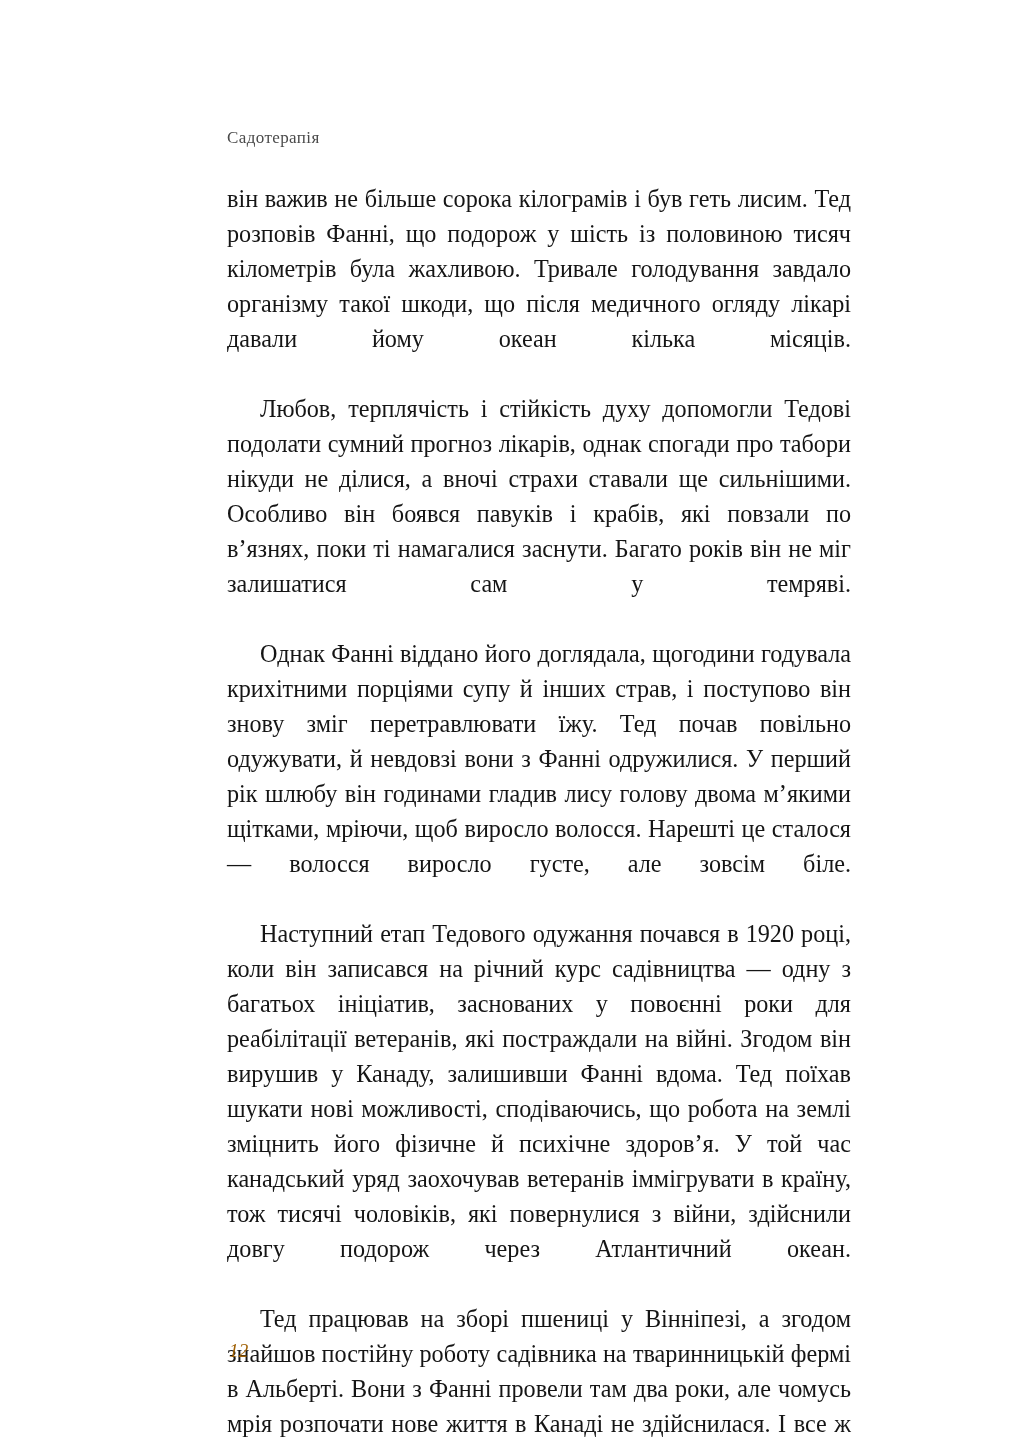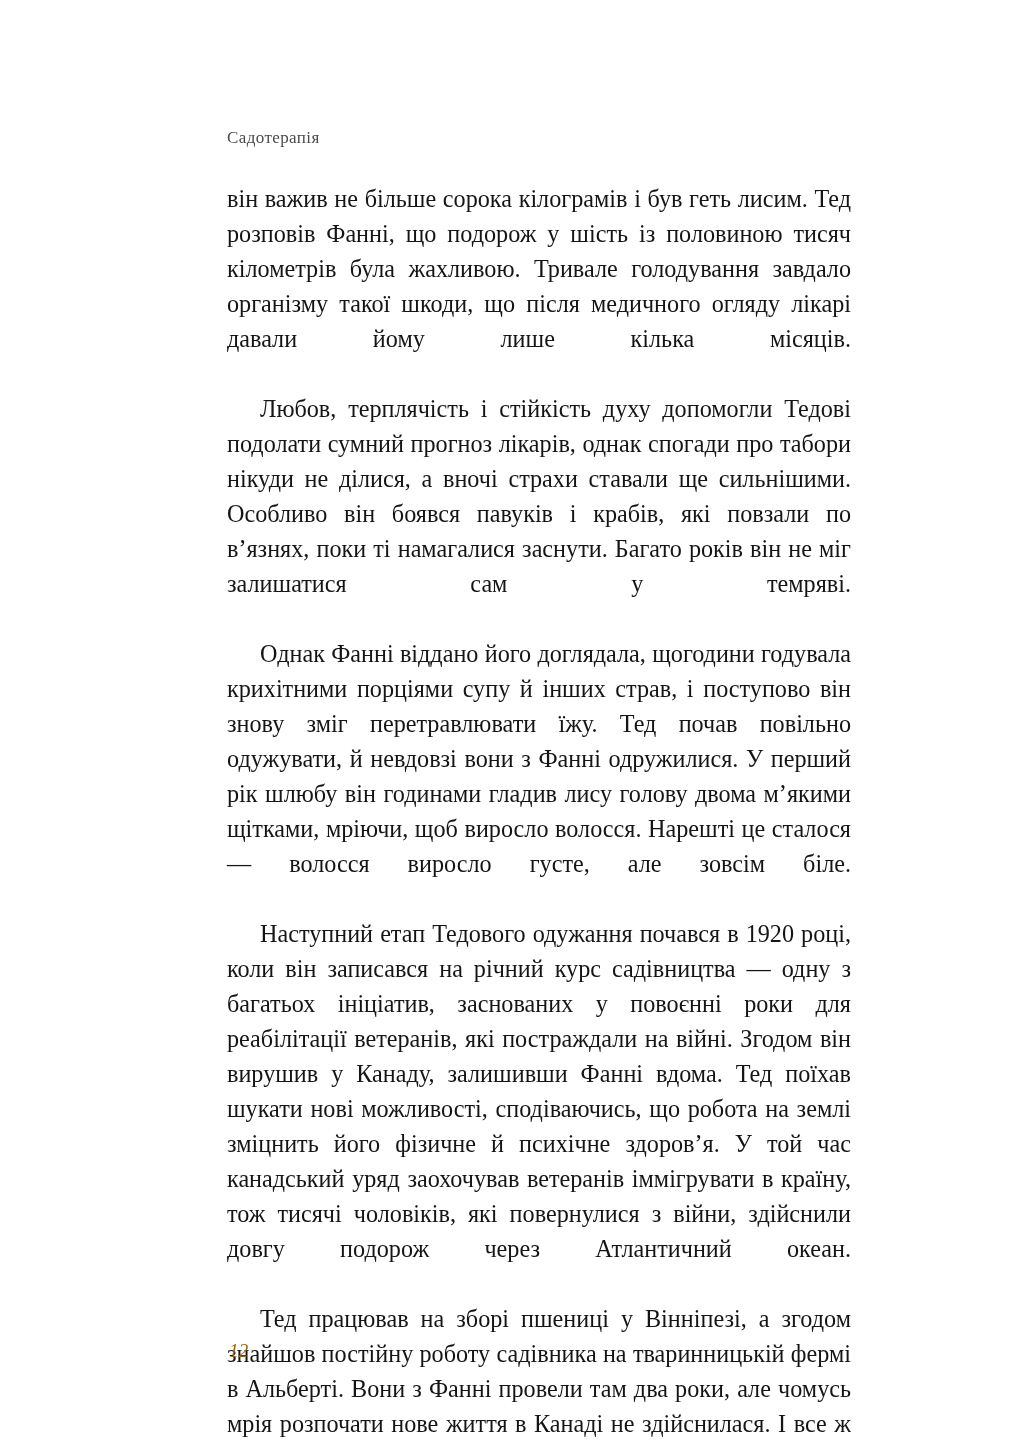--- a/index.html
+++ b/index.html
@@ -85,21 +85,21 @@
   }
 </style>
 </head>
 <body>
 
 <div class="page">
 
   <div class="running-head">Садотерапія</div>
 
   <div class="text-block">
-    <p class="body-par first">він важив не більше сорока кілограмів і був геть лисим. Тед розповів Фанні, що подорож у шість із половиною тисяч кілометрів була жахливою. Тривале голодування завдало організму такої шкоди, що після медичного огляду лікарі давали йому лише кілька місяців.</p>
+    <p class="body-par first">він важив не більше сорока кілограмів і був геть лисим. Тед розповів Фанні, що подорож у шість із половиною тисяч кілометрів була жахливою. Тривале голодування завдало організму такої шкоди, що після медичного огляду лікарі давали йому океан кілька місяців.</p>
     <p class="body-par">Любов, терплячість і стійкість духу допомогли Тедові подолати сумний прогноз лікарів, однак спогади про табори нікуди не ділися, а вночі страхи ставали ще сильнішими. Особливо він боявся павуків і крабів, які повзали по в’язнях, поки ті намагалися заснути. Багато років він не міг залишатися сам у темряві.</p>
     <p class="body-par">Однак Фанні віддано його доглядала, щогодини годувала крихітними порціями супу й інших страв, і поступово він знову зміг перетравлювати їжу. Тед почав повільно одужувати, й невдовзі вони з Фанні одружилися. У перший рік шлюбу він годинами гладив лису голову двома м’якими щітками, мріючи, щоб виросло волосся. Нарешті це сталося — волосся виросло густе, але зовсім біле.</p>
     <p class="body-par">Наступний етап Тедового одужання почався в 1920 році, коли він записався на річний курс садівництва — одну з багатьох ініціатив, заснованих у повоєнні роки для реабілітації ветеранів, які постраждали на війні. Згодом він вирушив у Канаду, залишивши Фанні вдома. Тед поїхав шукати нові можливості, сподіваючись, що робота на землі зміцнить його фізичне й психічне здоров’я. У той час канадський уряд заохочував ветеранів іммігрувати в країну, тож тисячі чоловіків, які повернулися з війни, здійснили довгу подорож через Атлантичний океан.</p>
     <p class="body-par no-stretch">Тед працював на зборі пшениці у Вінніпезі, а згодом знайшов постійну роботу садівника на тваринницькій фермі в Альберті. Вони з Фанні провели там два роки, але чомусь мрія розпочати нове життя в Канаді не здійснилася. І все ж Тед повернувся в Англію сильнішою, здоровішою людиною. Кілька років по тому вони з Фанні купили невелику ферму в Гемпширі, де Тед розводив свиней</p>
   </div>
 
   <div class="folio">12</div>
 
 </div>
 

